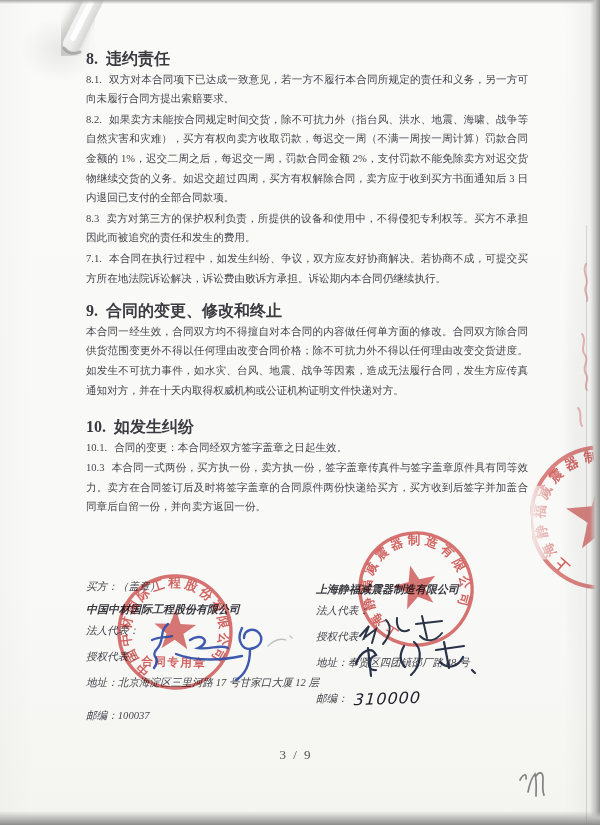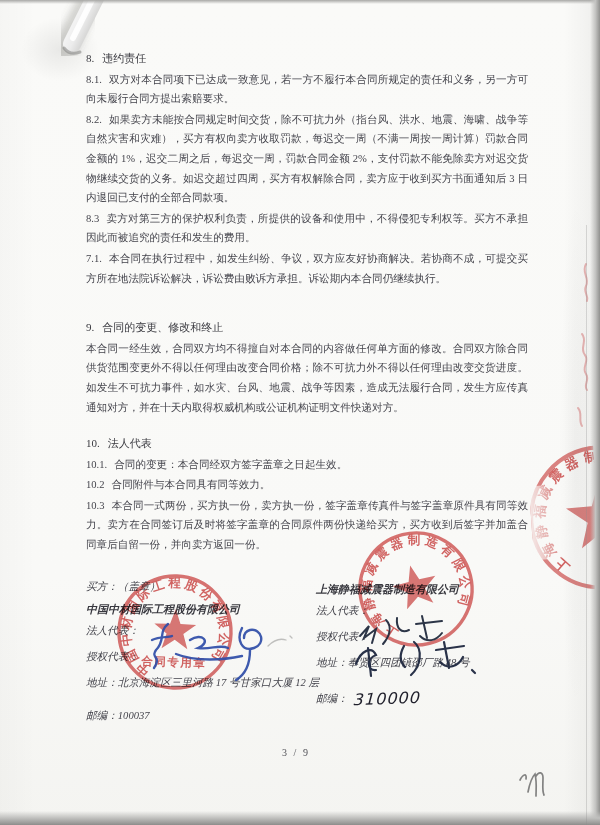--- a/index.html
+++ b/index.html
@@ -14,25 +14,25 @@
   .edge-top{position:absolute;top:0;left:0;right:0;height:4px;
             background:linear-gradient(180deg,#a8a8a6,rgba(255,255,255,0));}
   .edge-right{position:absolute;top:0;right:0;width:10px;height:100%;
               background:linear-gradient(270deg,#90908e 0%,#c3c3c1 45%,rgba(255,255,255,0) 100%);}
   .edge-bottom{position:absolute;left:0;right:0;bottom:0;height:14px;
                background:linear-gradient(0deg,#8d8d8b 0%,#c0c0be 50%,rgba(255,255,255,0) 100%);}
   .crease{position:absolute;left:586px;top:225px;width:1px;height:600px;background:rgba(140,140,140,0.3);}
 
   .content{position:absolute;left:86px;top:49px;width:442px;
            font-size:10.6px;line-height:19.6px;color:#45454d;text-align:justify;}
-  .sec-t{margin:0;font-size:11px;font-weight:normal;color:#3a3a40;line-height:19.6px;}
+  .sec-t{margin:0;font-size:16px;font-weight:bold;color:#3a3a40;line-height:19.6px;}
   .sec-t .sn{margin-right:8px;}
   .clause{margin:1px 0 0 0;}
   .cn{margin-right:7px;}
-  .sec9{margin-top:30px;}
+  .sec9{margin-top:13px;}
   .sec10{margin-top:17px;}
 
   .sig-area{position:absolute;top:580px;left:0;width:600px;font-size:10.6px;color:#43434b;}
   .party{position:absolute;top:0;}
   .party.buyer{left:86px;width:235px;}
   .party.seller{left:316px;width:260px;}
   .row{height:20px;white-space:nowrap;font-style:italic;}
   .row.company{font-weight:bold;font-size:11px;margin-top:2px;color:#38383f;}
   .row.rep{margin-top:2px;}
   .row.rep2{margin-top:6px;}
@@ -40,21 +40,21 @@
   .row.zip{margin-top:13px;}
   .hand-zip{display:inline-block;font-family:"DejaVu Sans",sans-serif;font-size:16px;
             transform:skewX(-6deg) rotate(-2deg);color:#20202c;letter-spacing:1px;vertical-align:-2px;margin-left:6px;}
 
   .seal{position:absolute;mix-blend-mode:multiply;opacity:0.85;pointer-events:none;}
   .seal-buyer{left:115px;top:572px;transform:rotate(2deg);}
   .seal-seller{left:356px;top:529px;transform:rotate(-14deg);}
   .seal-edge{left:531px;top:432px;transform:rotate(-4deg);}
   .sig{position:absolute;pointer-events:none;}
   .pgnum{position:absolute;left:0;top:747px;width:592px;text-align:center;
-         font-size:10px;letter-spacing:2px;color:#4f4f55;}
+         font-size:13px;letter-spacing:2px;color:#4f4f55;}
 </style>
 </head>
 <body>
 
 <div class="scan">
   <div class="paper"></div>
 
   <svg class="sig" style="left:0;top:-4px;" width="130" height="100">
     <defs>
       <linearGradient id="clipg" x1="0" y1="0" x2="1" y2="1">
@@ -78,23 +78,22 @@
       <p class="clause"><span class="cn">8.1.</span><span>双方对本合同项下已达成一致意见，若一方不履行本合同所规定的责任和义务，另一方可向未履行合同方提出索赔要求。</span></p>
       <p class="clause"><span class="cn">8.2.</span><span>如果卖方未能按合同规定时间交货，除不可抗力外（指台风、洪水、地震、海啸、战争等自然灾害和灾难），买方有权向卖方收取罚款，每迟交一周（不满一周按一周计算）罚款合同金额的 1%，迟交二周之后，每迟交一周，罚款合同金额 2%，支付罚款不能免除卖方对迟交货物继续交货的义务。如迟交超过四周，买方有权解除合同，卖方应于收到买方书面通知后 3 日内退回已支付的全部合同款项。</span></p>
       <p class="clause"><span class="cn">8.3</span><span>卖方对第三方的保护权利负责，所提供的设备和使用中，不得侵犯专利权等。买方不承担因此而被追究的责任和发生的费用。</span></p>
       <p class="clause"><span class="cn">7.1.</span><span>本合同在执行过程中，如发生纠纷、争议，双方应友好协商解决。若协商不成，可提交买方所在地法院诉讼解决，诉讼费由败诉方承担。诉讼期内本合同仍继续执行。</span></p>
     </section>
     <section class="sec9">
       <h3 class="sec-t"><span class="sn">9.</span><span>合同的变更、修改和终止</span></h3>
       <p class="clause"><span>本合同一经生效，合同双方均不得擅自对本合同的内容做任何单方面的修改。合同双方除合同供货范围变更外不得以任何理由改变合同价格；除不可抗力外不得以任何理由改变交货进度。如发生不可抗力事件，如水灾、台风、地震、战争等因素，造成无法履行合同，发生方应传真通知对方，并在十天内取得权威机构或公证机构证明文件快递对方。</span></p>
     </section>
     <section class="sec10">
-      <h3 class="sec-t"><span class="sn">10.</span><span>法人代表</span></h3>
+      <h3 class="sec-t"><span class="sn">10.</span><span>如发生纠纷</span></h3>
       <p class="clause"><span class="cn">10.1.</span><span>合同的变更：本合同经双方签字盖章之日起生效。</span></p>
-      <p class="clause"><span class="cn">10.2</span><span>合同附件与本合同具有同等效力。</span></p>
       <p class="clause"><span class="cn">10.3</span><span>本合同一式两份，买方执一份，卖方执一份，签字盖章传真件与签字盖章原件具有同等效力。卖方在合同签订后及时将签字盖章的合同原件两份快递给买方，买方收到后签字并加盖合同章后自留一份，并向卖方返回一份。</span></p>
     </section>
   </div>
 
   <div class="sig-area">
     <div class="party buyer">
       <div class="row">买方：（盖章）</div>
       <div class="row company">中国中材国际工程股份有限公司</div>
       <div class="row rep">法人代表：</div>
       <div class="row rep2">授权代表：</div>

